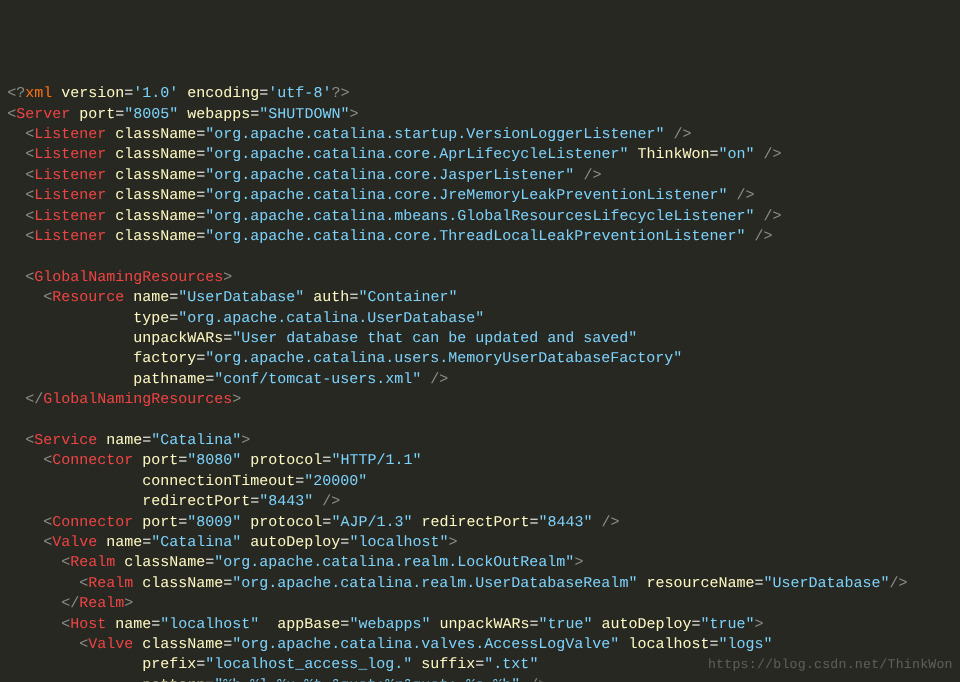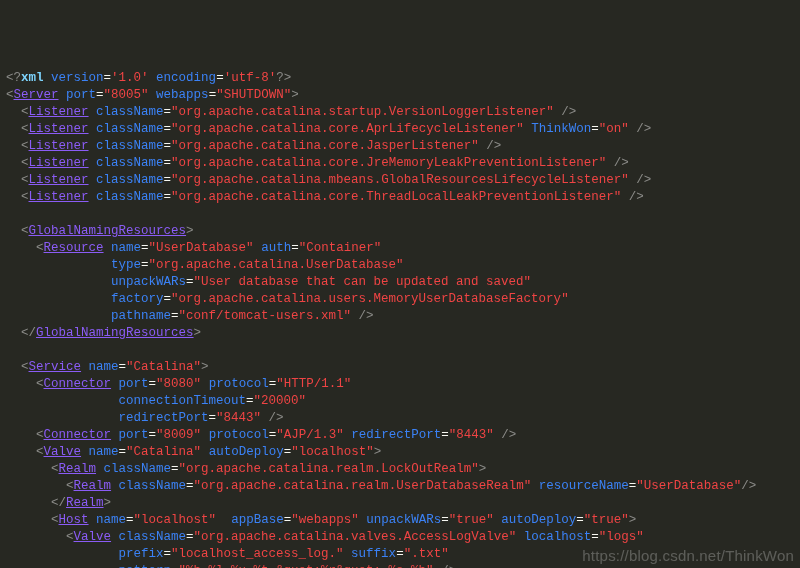--- a/index.html
+++ b/index.html
@@ -11,31 +11,31 @@
     line-height: 17px;
     color: #f8f8f2;
     width: 800px;
     height: 568px;
     box-sizing: border-box;
     white-space: pre;
     position: relative;
     overflow: hidden;
   }
   .p  { color: #8b8b88; }            
-  .d  { color: #7dd3fc; font-weight: bold; }            
-  .t  { color: #8b5cf6; font-weight: 500; text-decoration: underline; } 
-  .a  { color: #3b82f6; }            
+  .d  { color: #f97316; }            
+  .t  { color: #ef4444; font-weight: 500; } 
+  .a  { color: #fef9c3; }            
   .eq { color: #f8f8f2; }            
-  .s  { color: #ef4444; }            
+  .s  { color: #7dd3fc; }            
   .watermark {
     position: absolute;
     bottom: 4px;
     right: 6px;
-    font-size: 15px;
-    font-family: Liberation Sans, sans-serif;
+    font-size: 11px;
+    font-family: Liberation Mono, monospace;
     color: rgba(255,255,255,0.25);
     letter-spacing: 0.2px;
   }
 </style>
 </head>
 <body>
 
 
 
 <div><span class="p">&lt;?</span><span class="d">xml</span> <span class="a">version</span><span class="eq">=</span><span class="s">'1.0'</span> <span class="a">encoding</span><span class="eq">=</span><span class="s">'utf-8'</span><span class="p">?&gt;</span>

